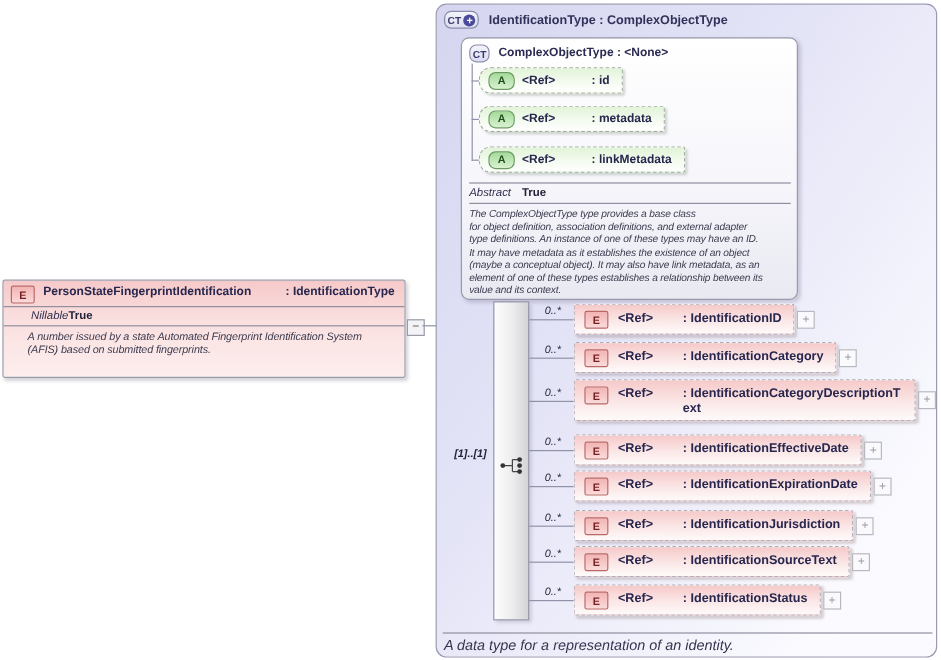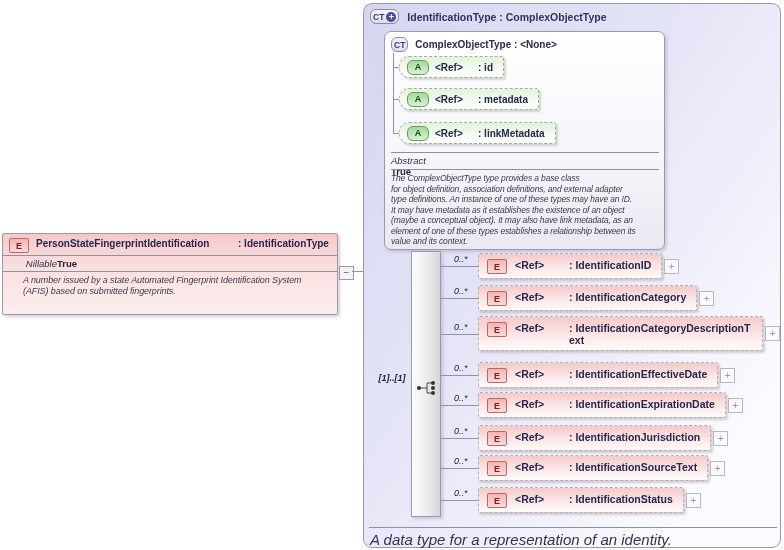--- a/index.html
+++ b/index.html
@@ -54,23 +54,23 @@
     border:1px solid #9a9aaa;border-radius:7px;box-sizing:border-box;
     background:linear-gradient(180deg,#ffffff 0%,#f6f6fb 55%,#e9e9f2 100%);
     box-shadow:2px 2px 3px rgba(120,120,145,.3);}
   .bb-header{position:absolute;left:6px;top:5px;display:flex;align-items:center;gap:7px;
     font-size:10px;font-weight:bold;color:#2b2b52;}
   .attr-tag{position:absolute;display:inline-flex;align-items:center;height:22px;
     padding:0 10px 0 7px;border:1px dashed #a3aca3;border-radius:10px 2px 2px 10px;
     background:linear-gradient(180deg,#e2f4d8 0%,#f5fbf1 60%,#ffffff 100%);
     box-shadow:2px 2px 2px rgba(120,130,120,.3);box-sizing:border-box;}
   .attr-tag .ref{font-size:10px;font-weight:bold;color:#26264e;width:42px;margin-left:6px;}
-  .attr-tag .lbl{font-size:10px;font-weight:bold;color:#26264e;margin-left:1px;white-space:nowrap;}
+  .attr-tag .lbl{font-size:10px;font-weight:bold;color:#26264e;margin-left:16px;white-space:nowrap;}
   .bb-divider{position:absolute;left:6px;width:268px;border-top:1px solid #8f8f9f;}
-  .bb-prop{position:absolute;left:6px;top:123px;display:flex;align-items:baseline;flex-direction:column;}
+  .bb-prop{position:absolute;left:6px;top:123px;display:flex;align-items:baseline;}
   .bb-prop .prop-label{width:44px;}
   .bb-desc{position:absolute;left:6px;top:141px;width:270px;
     font-style:italic;font-size:8.5px;line-height:10.5px;color:#3c3c50;
     letter-spacing:-0.15px;white-space:pre-line;}
   
   .seq-bar{position:absolute;left:47px;top:247px;width:30px;height:266px;
     border:1px solid #9a9aaa;box-sizing:border-box;
     background:linear-gradient(90deg,#fdfdfd 0%,#ececee 55%,#d4d4d8 100%);
     box-shadow:2px 2px 3px rgba(120,120,145,.3);}
   .seq-icon{position:absolute;left:4px;top:128px;}
@@ -83,21 +83,21 @@
     font-size:9px;font-style:italic;color:#222238;}
   .el-box{display:inline-flex;align-items:flex-start;margin-left:37px;min-height:25px;
     padding:5px 10px 4px 8px;border:1px dashed #b0b0ba;border-radius:2px;
     background:linear-gradient(180deg,#f6c9c9 0%,#fbe7e7 55%,#fefafa 100%);
     box-shadow:2px 2px 2px rgba(140,120,120,.3);box-sizing:border-box;}
   .el-box .ref{font-size:10.5px;font-weight:bold;color:#26264e;width:44px;margin-left:8px;flex:0 0 auto;}
   .el-box .el-name{font-size:10.5px;font-weight:bold;color:#26264e;margin-left:10px;
     max-width:212px;word-break:break-all;line-height:12px;}
   
   .footer-line{position:absolute;left:5px;top:523px;width:408px;border-top:1px solid #8f8f9f;}
-  .footer-text{position:absolute;left:6px;top:527px;font-style:italic;font-size:15px;color:#34344e;}
+  .footer-text{position:absolute;left:6px;top:527px;font-style:italic;font-size:12px;color:#34344e;}
 </style>
 </head>
 <body>
 
 <div class="page">
 
   <div class="left-box">
     <div class="lb-header">
       <span class="icon-e">E</span>
       <div class="lb-title">

